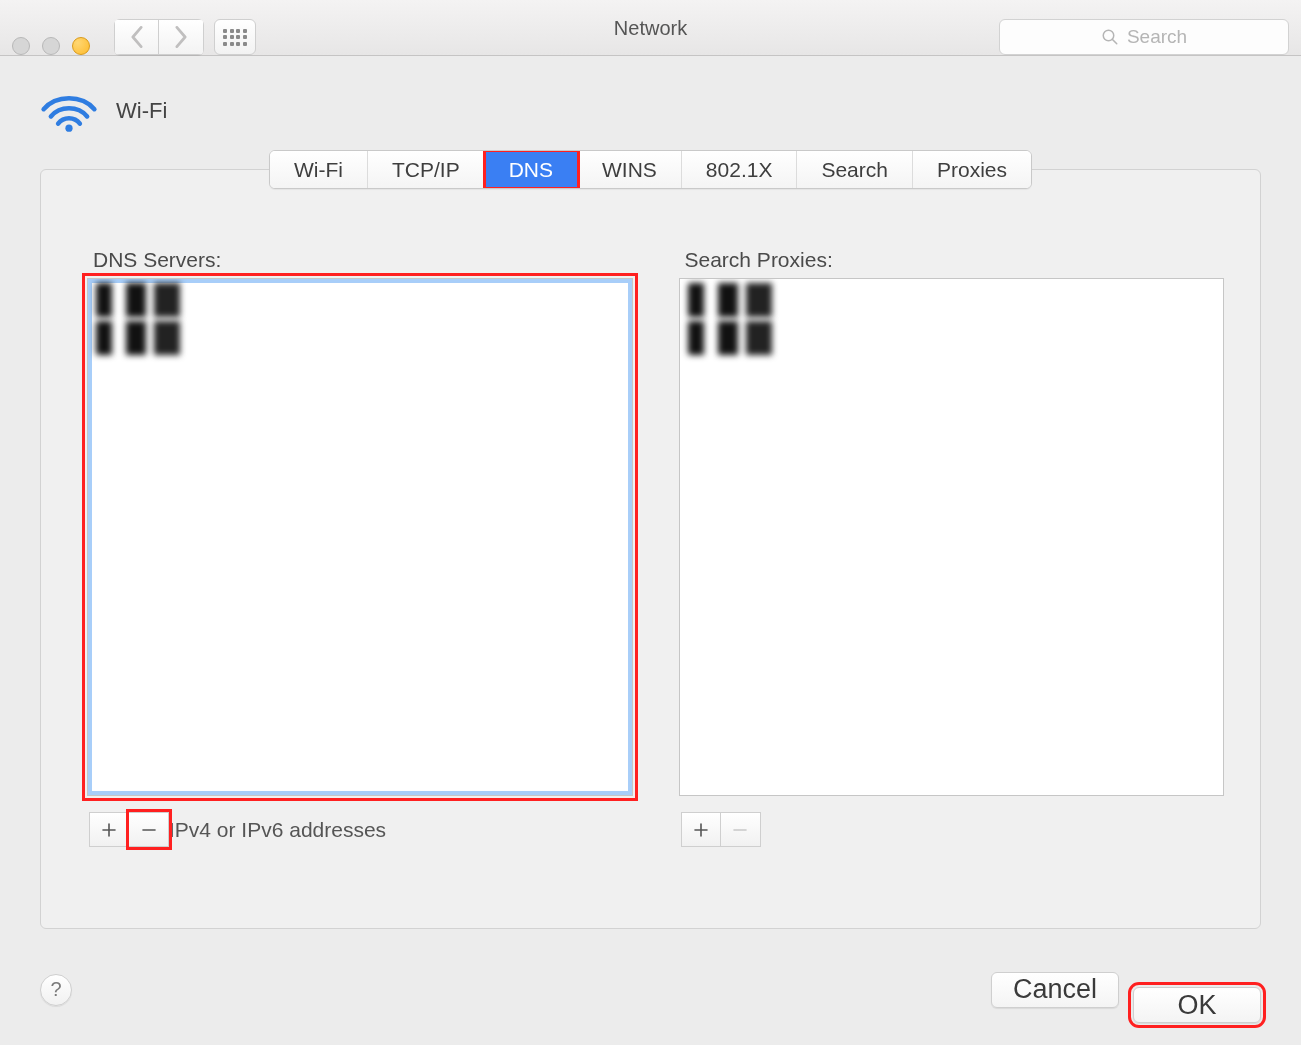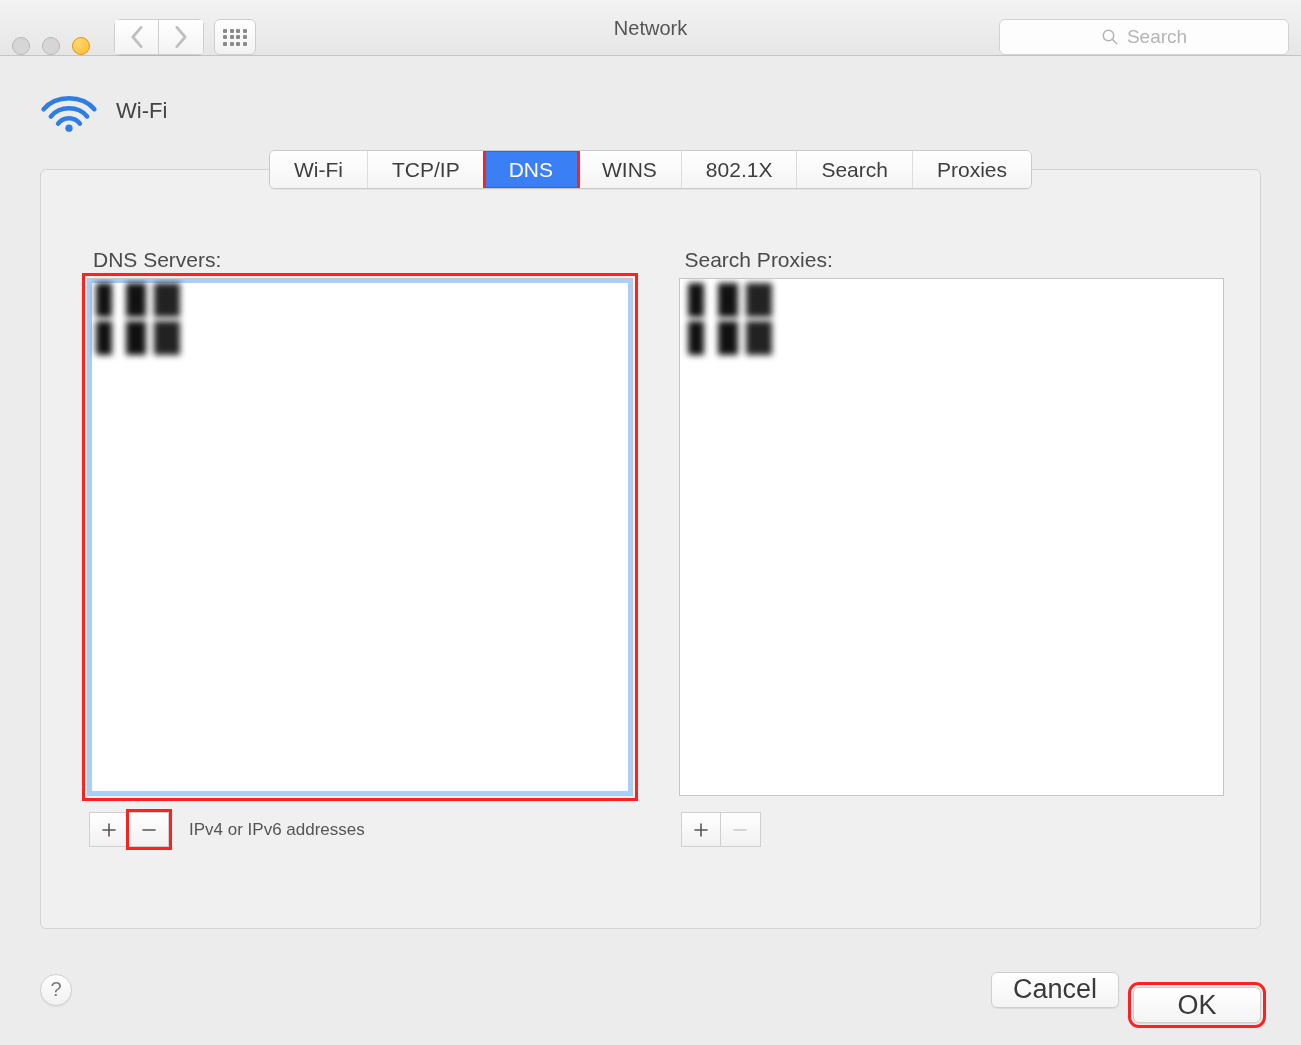--- a/index.html
+++ b/index.html
@@ -196,22 +196,21 @@
     border: 1px solid #cfcfcf;
     background: linear-gradient(#ffffff,#f1f1f1);
     display: flex; align-items: center; justify-content: center;
     color: #555;
   }
   .sq-btn + .sq-btn { border-left: none; }
   .sq-btn.disabled { color: #c8c8c8; }
   .sq-btn.red-outline { outline: 3px solid #ff2020; outline-offset: 0; z-index: 3; position: relative; }
   .sq-btn svg { width: 16px; height: 16px; }
   .hint-text {
-    margin-left: 20px;
-    font-size: 17px;
+    font-size: 21px;
     color: #555;
   }
 
   
   .footer {
     position: absolute;
     bottom: 22px;
     right: 40px;
     left: 40px;
     display: flex;

